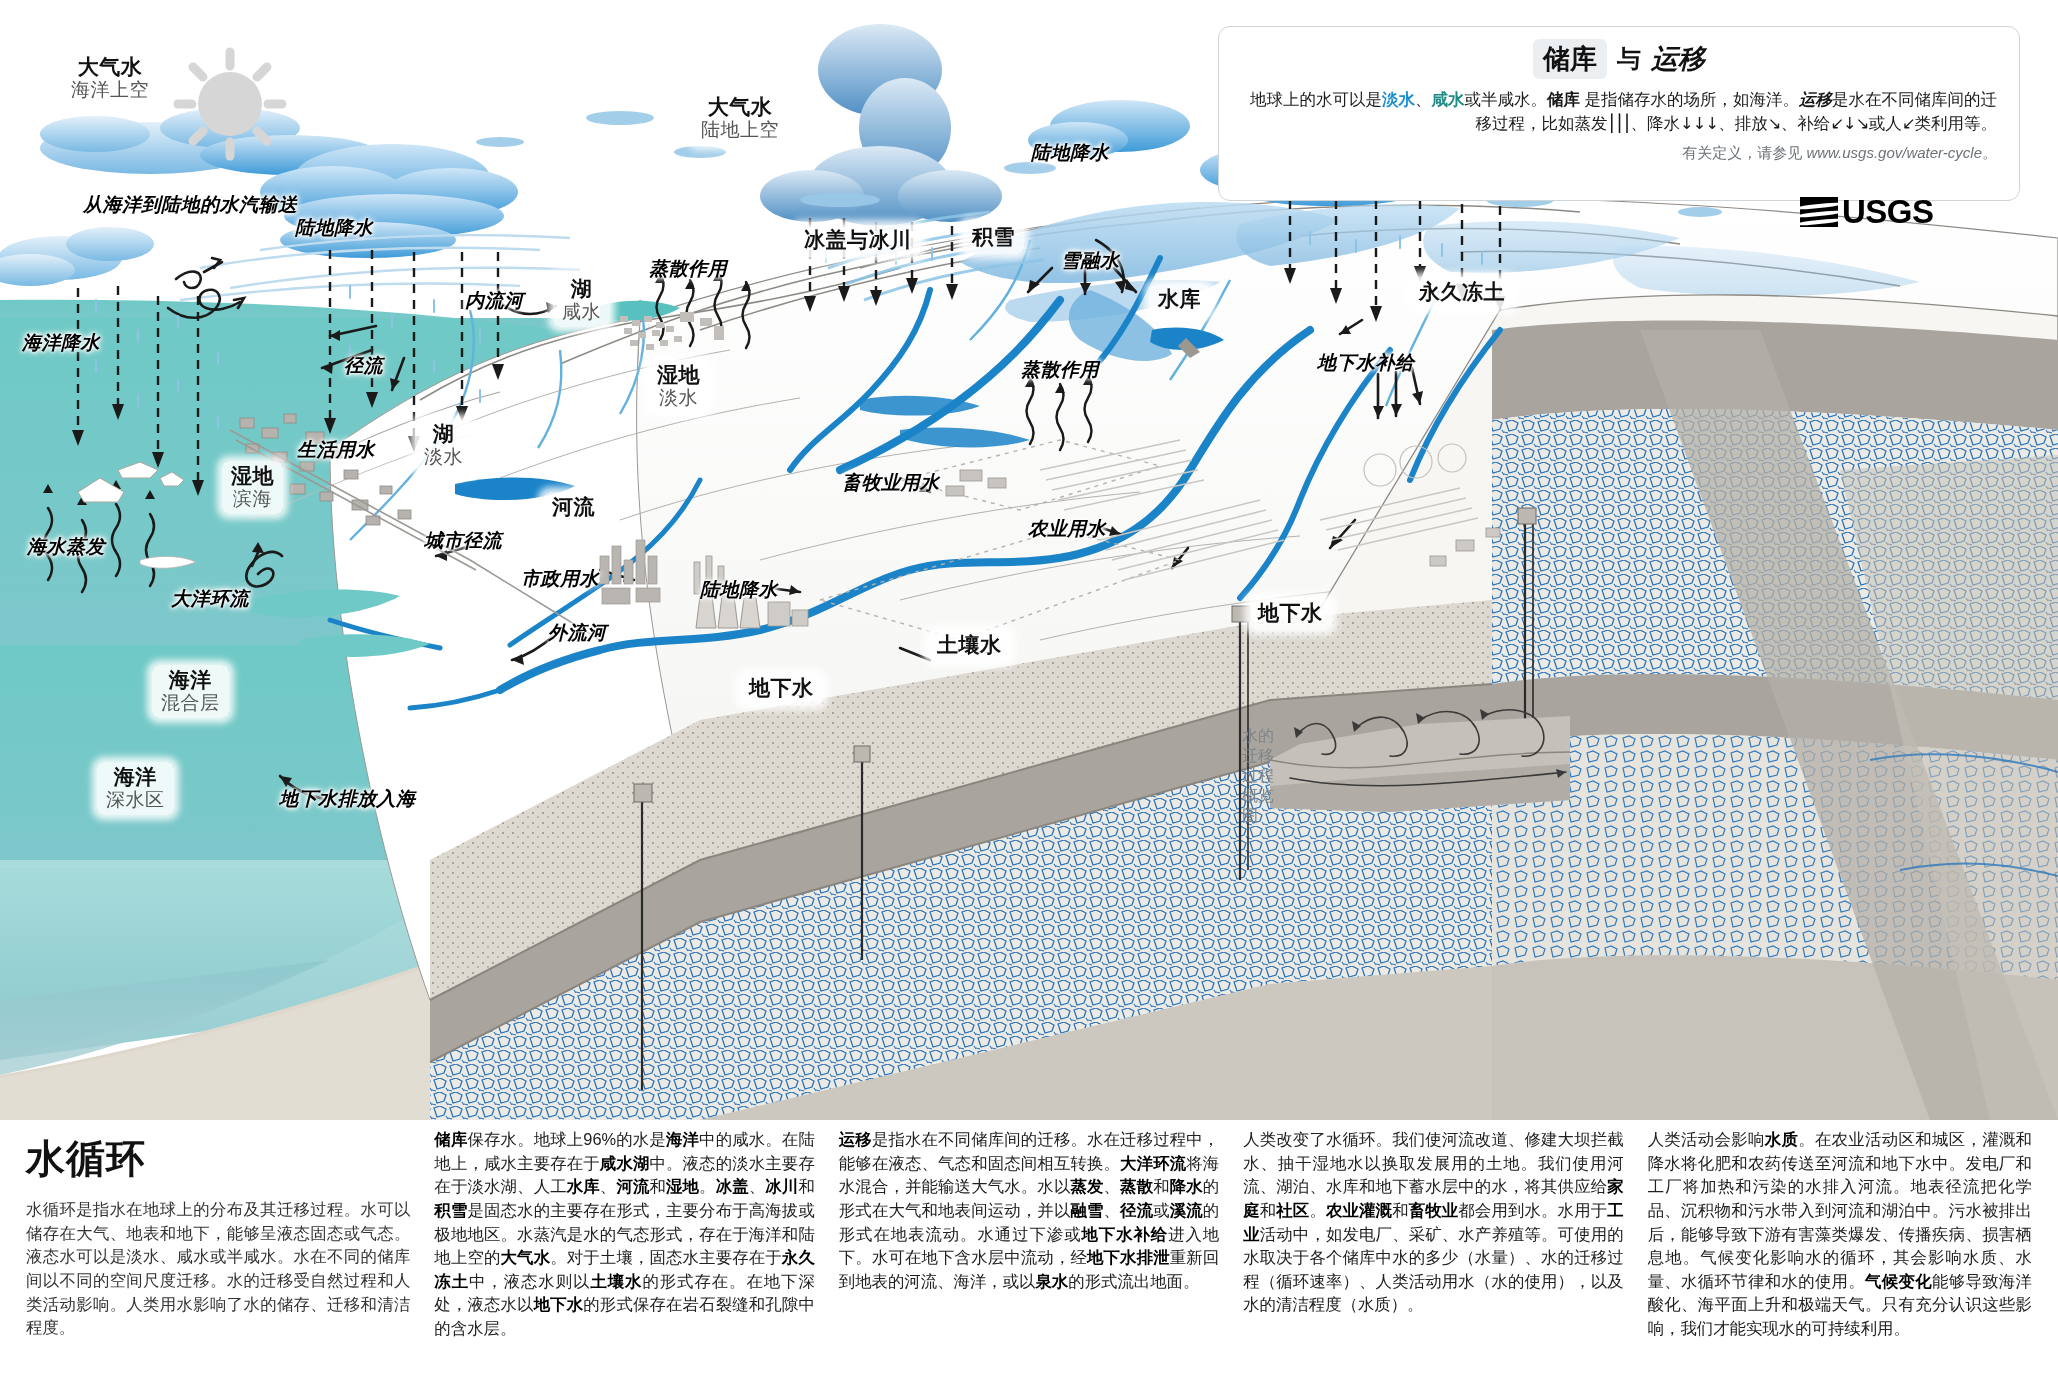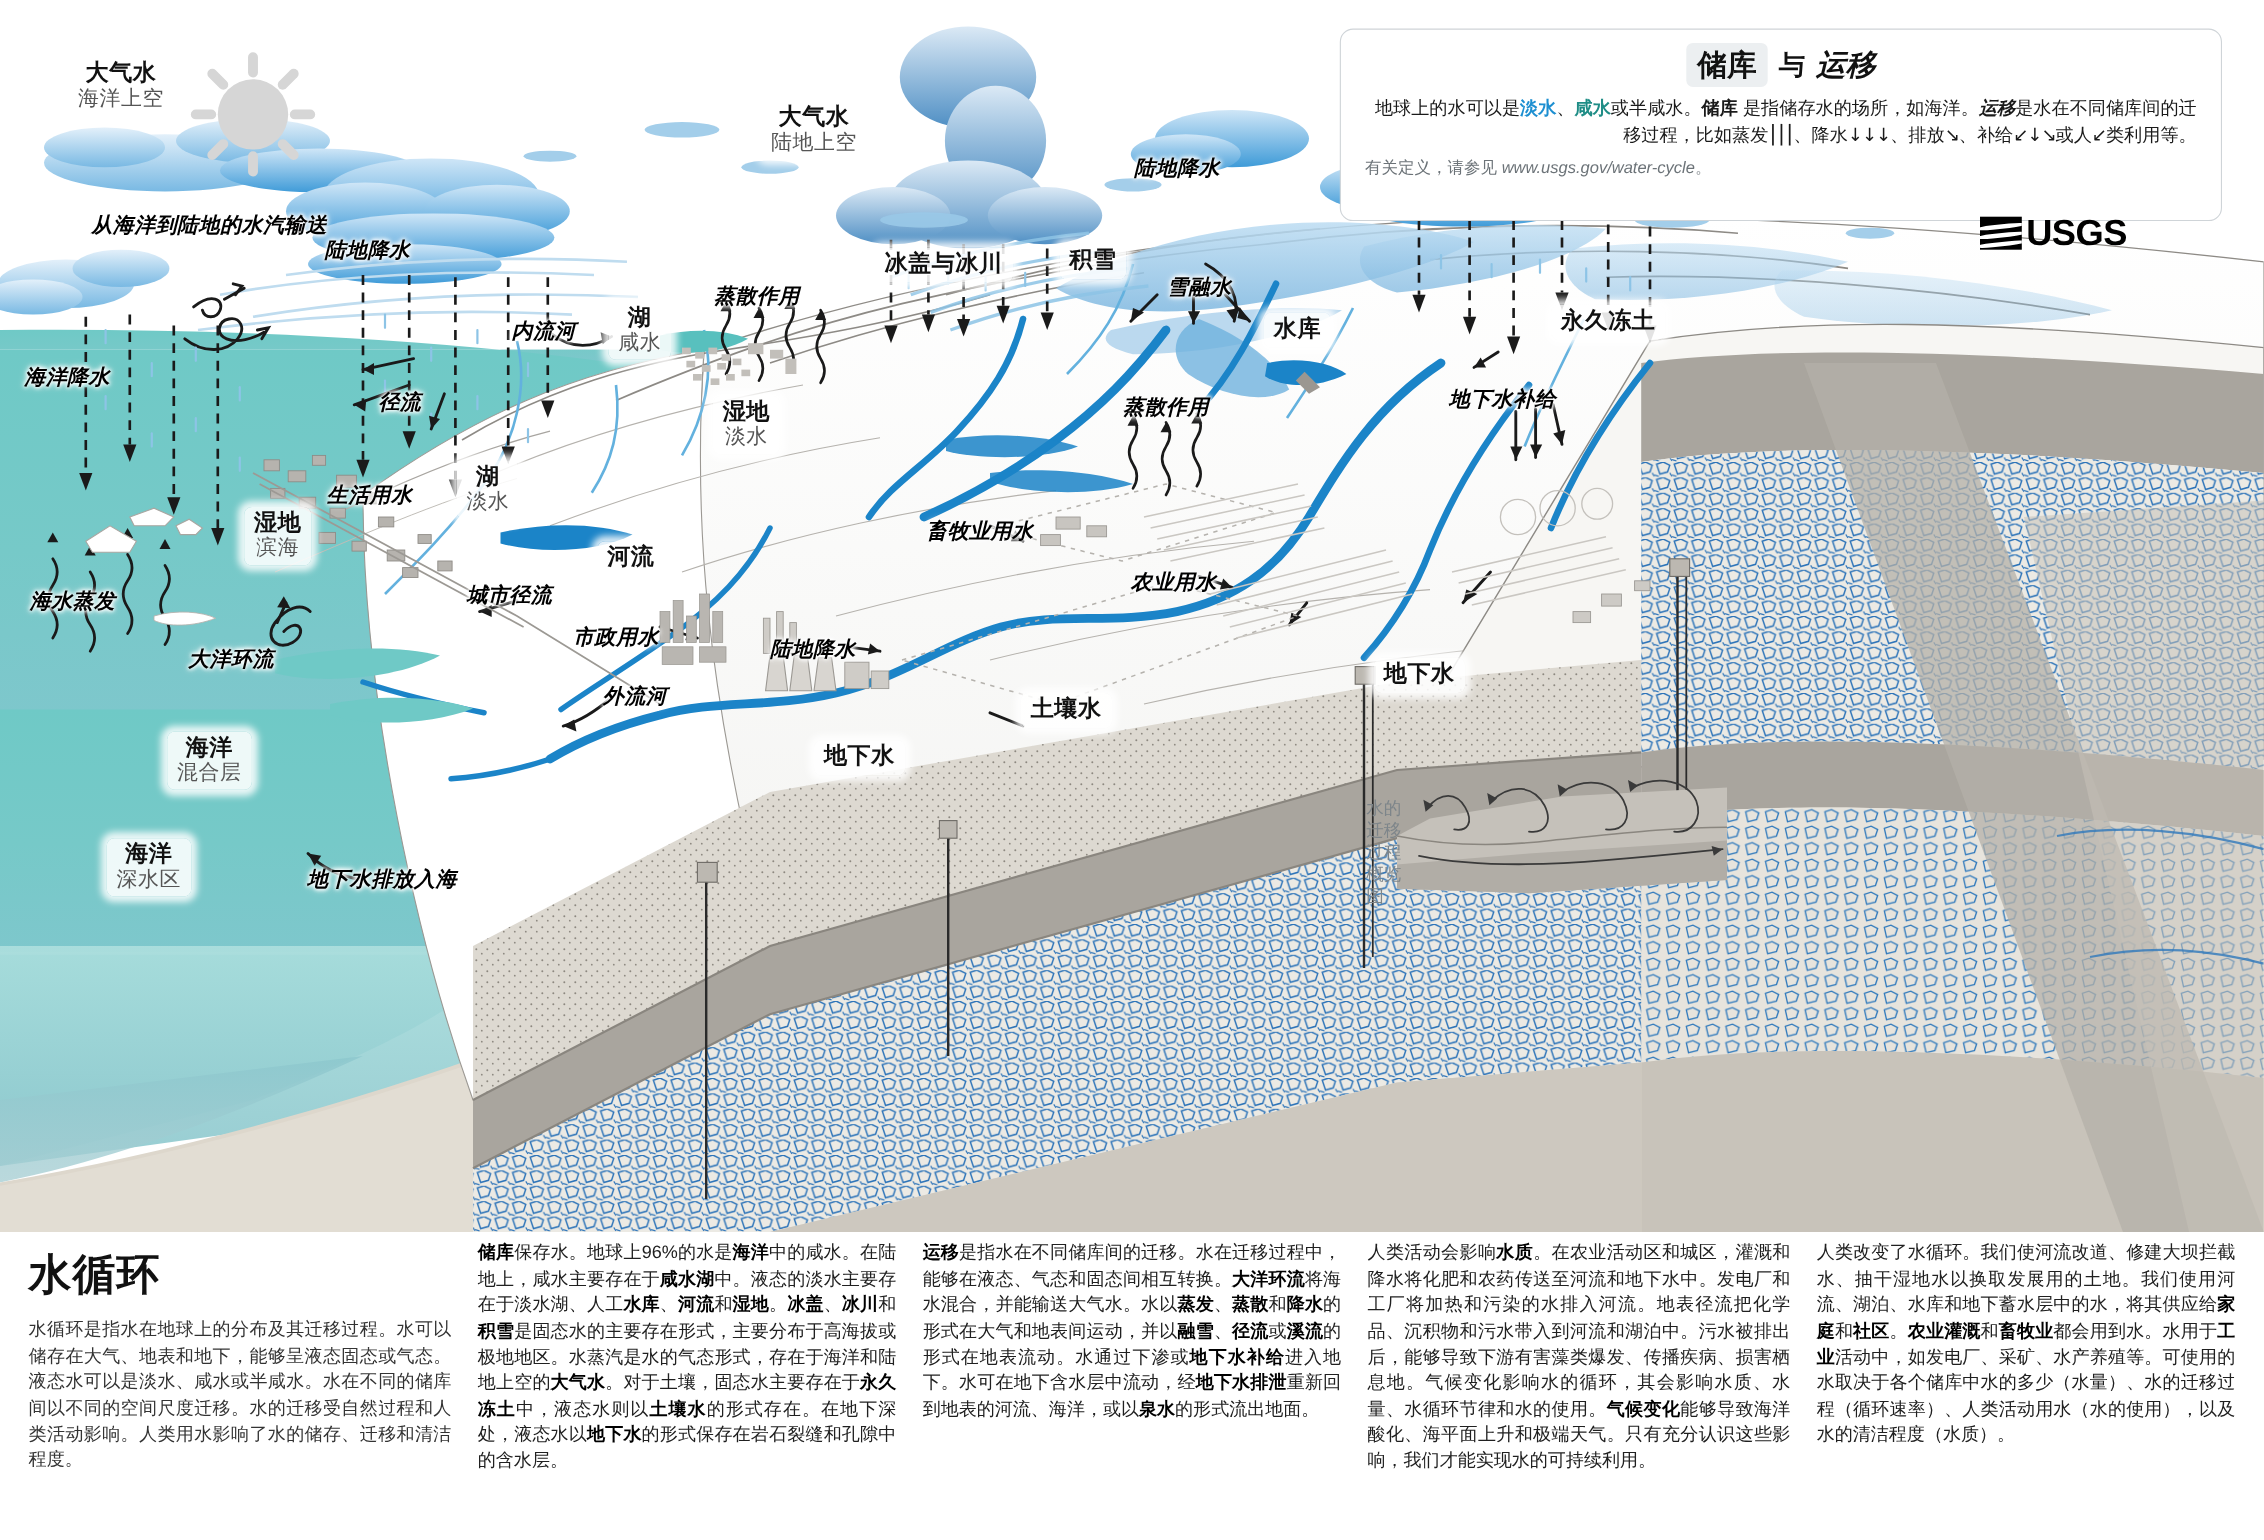--- a/index.html
+++ b/index.html
@@ -58,21 +58,21 @@
     display:inline-block; background:#eceff1; border-radius:6px;
     padding:2px 10px; font-size:27px; font-weight:700; color:#111; vertical-align:middle;
   }
   #legend .ttl .conj { display:inline-block; font-size:24px; font-weight:700; color:#111; margin:0 10px; vertical-align:middle;}
   #legend .ttl .ital { display:inline-block; font-size:27px; font-weight:700; font-style:italic; color:#111; vertical-align:middle;}
   #legend .body { font-size:16.5px; line-height:1.48; color:#1a1a1a;text-align:right; }
   #legend .body b { font-weight:700; }
   #legend .body .fresh { color:#1d8fd1; font-weight:700; }
   #legend .body .salt  { color:#1f8d86; font-weight:700; }
   #legend .body .it { font-style:italic; font-weight:700; }
-  #legend .ref { margin-top:7px; font-size:15px; color:#6c7378; }
+  #legend .ref { margin-top:7px; font-size:15px; color:#6c7378;text-align:right; }
   #legend .ref i { font-style:italic; }
   #legend .gly { font-family:"DejaVu Sans", sans-serif; letter-spacing:-1px; }
 
   
   #usgs { position:absolute; left:1800px; top:193px; display:flex; align-items:center; gap:4px; }
   #usgs .mark { width:38px; height:30px; background:#000; position:relative; overflow:hidden; }
   #usgs .mark i { position:absolute; left:-4px; width:46px; height:4px; background:#fff; border-radius:50%/3px; display:block;}
   #usgs .word { font-size:33px; font-weight:800; letter-spacing:-0.5px; color:#000; font-family:"Liberation Sans", sans-serif;}
 
   
@@ -784,22 +784,22 @@
       <div class="col c0">
         <h1 id="title">水循环</h1>
         <div class="para">水循环是指水在地球上的分布及其迁移过程。水可以储存在大气、地表和地下，能够呈液态固态或气态。液态水可以是淡水、咸水或半咸水。水在不同的储库间以不同的空间尺度迁移。水的迁移受自然过程和人类活动影响。人类用水影响了水的储存、迁移和清洁程度。</div>
       </div>
       <div class="col c1">
         <div class="para"><b>储库</b>保存水。地球上96%的水是<b>海洋</b>中的咸水。在陆地上，咸水主要存在于<b>咸水湖</b>中。液态的淡水主要存在于淡水湖、人工<b>水库</b>、<b>河流</b>和<b>湿地</b>。<b>冰盖</b>、<b>冰川</b>和<b>积雪</b>是固态水的主要存在形式，主要分布于高海拔或极地地区。水蒸汽是水的气态形式，存在于海洋和陆地上空的<b>大气水</b>。对于土壤，固态水主要存在于<b>永久冻土</b>中，液态水则以<b>土壤水</b>的形式存在。在地下深处，液态水以<b>地下水</b>的形式保存在岩石裂缝和孔隙中的含水层。</div>
       </div>
       <div class="col c2">
         <div class="para"><b>运移</b>是指水在不同储库间的迁移。水在迁移过程中，能够在液态、气态和固态间相互转换。<b>大洋环流</b>将海水混合，并能输送大气水。水以<b>蒸发</b>、<b>蒸散</b>和<b>降水</b>的形式在大气和地表间运动，并以<b>融雪</b>、<b>径流</b>或<b>溪流</b>的形式在地表流动。水通过下渗或<b>地下水补给</b>进入地下。水可在地下含水层中流动，经<b>地下水排泄</b>重新回到地表的河流、海洋，或以<b>泉水</b>的形式流出地面。</div>
       </div>
+      <div class="col c3">
+        <div class="para">人类改变了水循环。我们使河流改道、修建大坝拦截水、抽干湿地水以换取发展用的土地。我们使用河流、湖泊、水库和地下蓄水层中的水，将其供应给<b>家庭</b>和<b>社区</b>。<b>农业灌溉</b>和<b>畜牧业</b>都会用到水。水用于<b>工业</b>活动中，如发电厂、采矿、水产养殖等。可使用的水取决于各个储库中水的多少（水量）、水的迁移过程（循环速率）、人类活动用水（水的使用），以及水的清洁程度（水质）。</div>
+      </div>
       <div class="col c4">
         <div class="para">人类活动会影响<b>水质</b>。在农业活动区和城区，灌溉和降水将化肥和农药传送至河流和地下水中。发电厂和工厂将加热和污染的水排入河流。地表径流把化学品、沉积物和污水带入到河流和湖泊中。污水被排出后，能够导致下游有害藻类爆发、传播疾病、损害栖息地。气候变化影响水的循环，其会影响水质、水量、水循环节律和水的使用。<b>气候变化</b>能够导致海洋酸化、海平面上升和极端天气。只有充分认识这些影响，我们才能实现水的可持续利用。</div>
       </div>
-      <div class="col c3">
-        <div class="para">人类改变了水循环。我们使河流改道、修建大坝拦截水、抽干湿地水以换取发展用的土地。我们使用河流、湖泊、水库和地下蓄水层中的水，将其供应给<b>家庭</b>和<b>社区</b>。<b>农业灌溉</b>和<b>畜牧业</b>都会用到水。水用于<b>工业</b>活动中，如发电厂、采矿、水产养殖等。可使用的水取决于各个储库中水的多少（水量）、水的迁移过程（循环速率）、人类活动用水（水的使用），以及水的清洁程度（水质）。</div>
-      </div>
     </div>
   </div>
 
 </div>
 
 </body></html>

